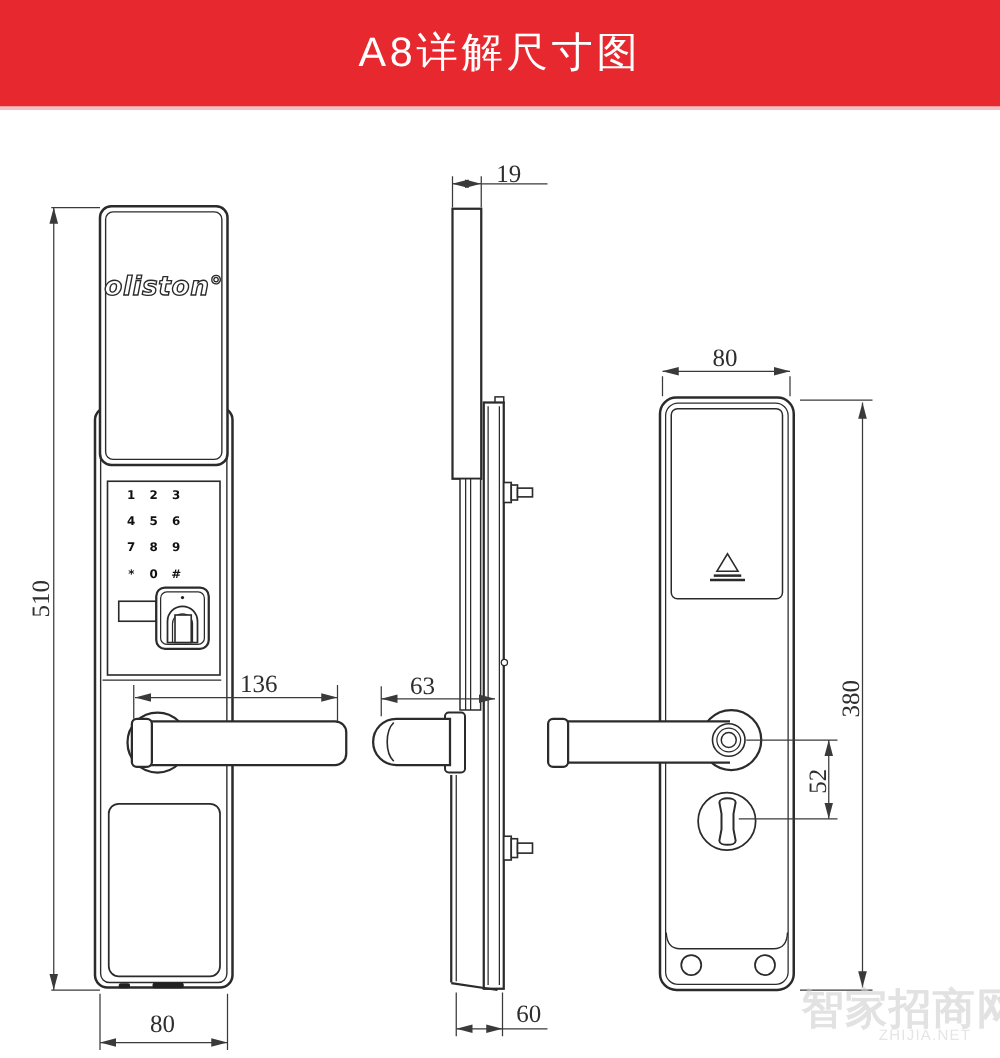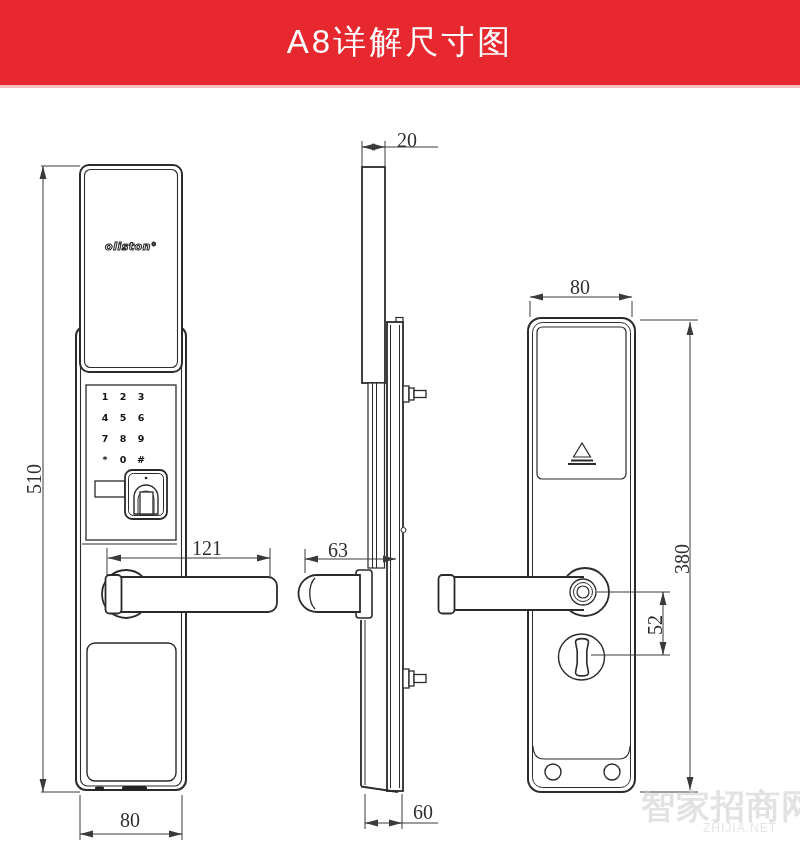--- a/index.html
+++ b/index.html
@@ -9,22 +9,22 @@
   #hdr{position:absolute;left:0;top:0;width:800px;height:85px;background:#e7282e;
        border-bottom:3px solid #f3bfc1;display:flex;align-items:center;justify-content:center;}
   #hdr .t{color:#fff;font-size:33px;letter-spacing:3px;font-family:"Liberation Sans",sans-serif;}
   
   svg{position:absolute;left:0;top:0;}
   .lbl{position:absolute;transform:translate(-50%,-50%);font-family:"Liberation Serif",serif;
        font-size:20px;color:#2e2e2e;white-space:nowrap;}
   .lbl.rot{transform:translate(-50%,-50%) rotate(-90deg);}
   
   #logo{position:absolute;left:131px;top:229px;transform:translate(-50%,-50%);
-        font-family:"DejaVu Sans",sans-serif;font-style:italic;font-weight:800;font-size:11px;
-        color:#fff;-webkit-text-stroke:1.1px #2b2b2b;letter-spacing:.5px;white-space:nowrap;margin-top:17px;}
+        font-family:"DejaVu Sans",sans-serif;font-style:italic;font-weight:800;font-size:21px;
+        color:#fff;-webkit-text-stroke:1.1px #2b2b2b;letter-spacing:.5px;white-space:nowrap;}
   
   #keypad{position:absolute;left:96px;top:386px;display:grid;
           grid-template-columns:repeat(3,18px);grid-auto-rows:21px;}
   #keypad span{display:flex;align-items:center;justify-content:center;
           font-family:"DejaVu Sans",sans-serif;font-weight:bold;font-size:9.5px;color:#111;}
   
   #wm{position:absolute;left:641px;top:784px;width:220px;opacity:.6;}
   #wm .big{font-size:34px;font-weight:700;color:#cfcfcf;letter-spacing:1px;white-space:nowrap;
            font-family:"Liberation Sans",sans-serif;}
   #wm .sm{position:absolute;left:62px;top:37px;font-size:12px;color:#cfcfcf;letter-spacing:1px;
@@ -181,23 +181,23 @@
     <span>6</span>
     <span>7</span>
     <span>8</span>
     <span>9</span>
     <span>*</span>
     <span>0</span>
     <span>#</span>
   </div>
 
   <span class="lbl rot" style="left:34px;top:479px">510</span>
-  <span class="lbl" style="left:207px;top:548px">121</span>
+  <span class="lbl" style="left:207px;top:548px">136</span>
   <span class="lbl" style="left:130px;top:820px">80</span>
-  <span class="lbl" style="left:407px;top:140px">20</span>
+  <span class="lbl" style="left:407px;top:140px">19</span>
   <span class="lbl" style="left:338px;top:550px">63</span>
   <span class="lbl" style="left:423px;top:812px">60</span>
   <span class="lbl" style="left:580px;top:287px">80</span>
   <span class="lbl rot" style="left:682px;top:559px">380</span>
   <span class="lbl rot" style="left:655px;top:625px">52</span>
 
   <div id="wm">
     <div class="big">智家招商网</div>
     <div class="sm">ZHIJIA.NET</div>
   </div>

